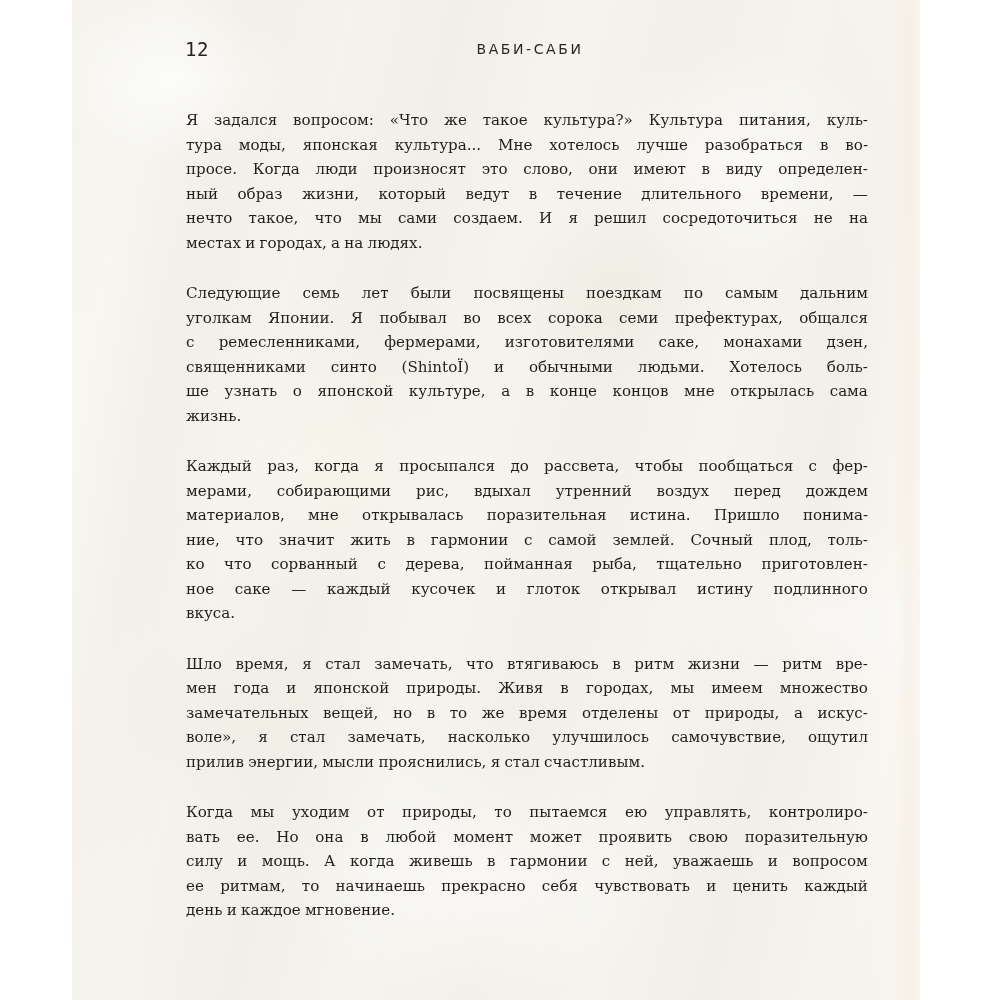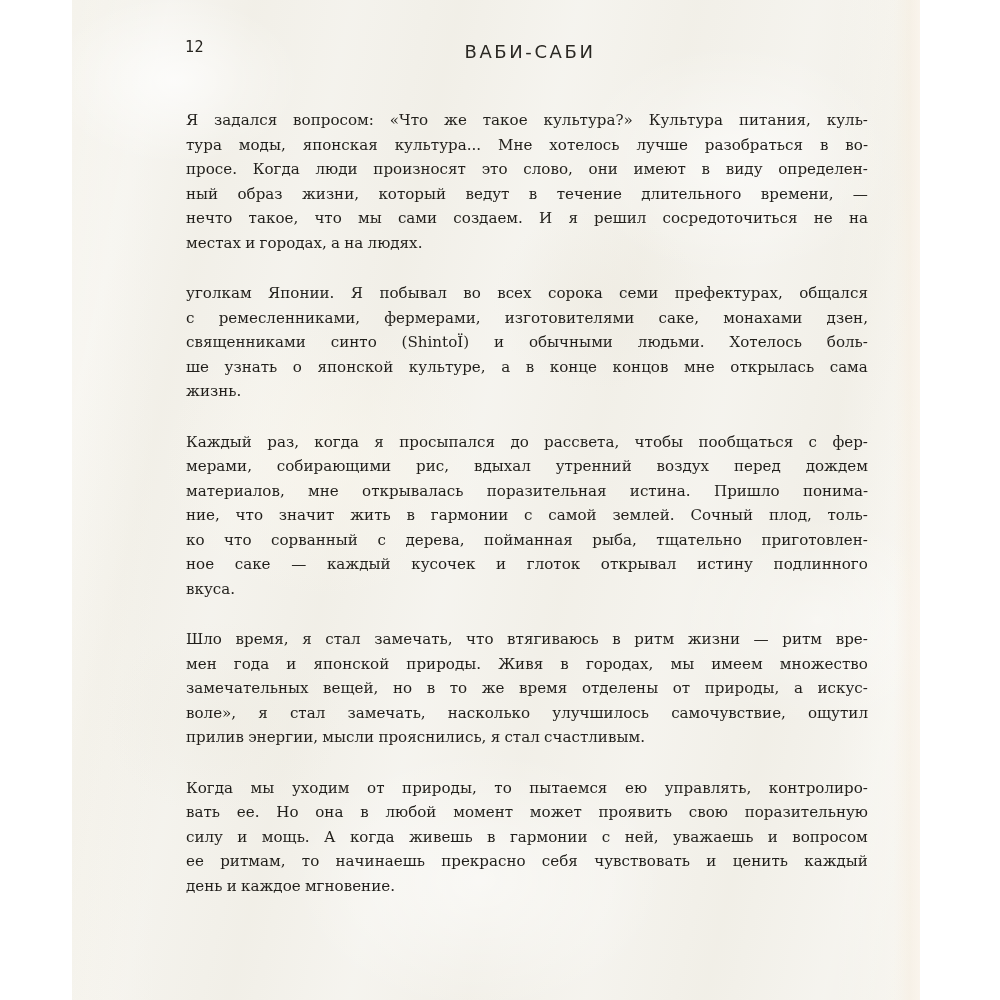--- a/index.html
+++ b/index.html
@@ -90,33 +90,33 @@
     top: 38px;
     width: 690px;
     height: 26px;
   }
 
   .folio {
     position: absolute;
     left: 0;
     top: 0;
     font-family: "DejaVu Sans Mono", monospace;
-    font-size: 15px;
+    font-size: 19px;
     letter-spacing: 0.5px;
     color: #26241f;
   }
 
   .running-title {
     position: absolute;
     left: 0;
     top: 3px;
     width: 690px;
     text-align: center;
     font-family: "DejaVu Sans", sans-serif;
-    font-size: 18px;
+    font-size: 14px;
     letter-spacing: 2.6px;
     color: #2a2823;
   }
 
   
   #text-block {
     position: absolute;
     left: 114px;
     top: 108px;
     width: 682px;
@@ -244,20 +244,31 @@
               <span class="w">местах</span>
               <span class="w">и</span>
               <span class="w">городах,</span>
               <span class="w">а</span>
               <span class="w">на</span>
               <span class="w">людях.</span>
             </span>
           </p>
           <p class="paragraph">
             <span class="tline">
+              <span class="w">Следующие</span>
+              <span class="w">семь</span>
+              <span class="w">лет</span>
+              <span class="w">были</span>
+              <span class="w">посвящены</span>
+              <span class="w">поездкам</span>
+              <span class="w">по</span>
+              <span class="w">самым</span>
+              <span class="w">дальним</span>
+            </span>
+            <span class="tline">
               <span class="w">уголкам</span>
               <span class="w">Японии.</span>
               <span class="w">Я</span>
               <span class="w">побывал</span>
               <span class="w">во</span>
               <span class="w">всех</span>
               <span class="w">сорока</span>
               <span class="w">семи</span>
               <span class="w">префектурах,</span>
               <span class="w">общался</span>

